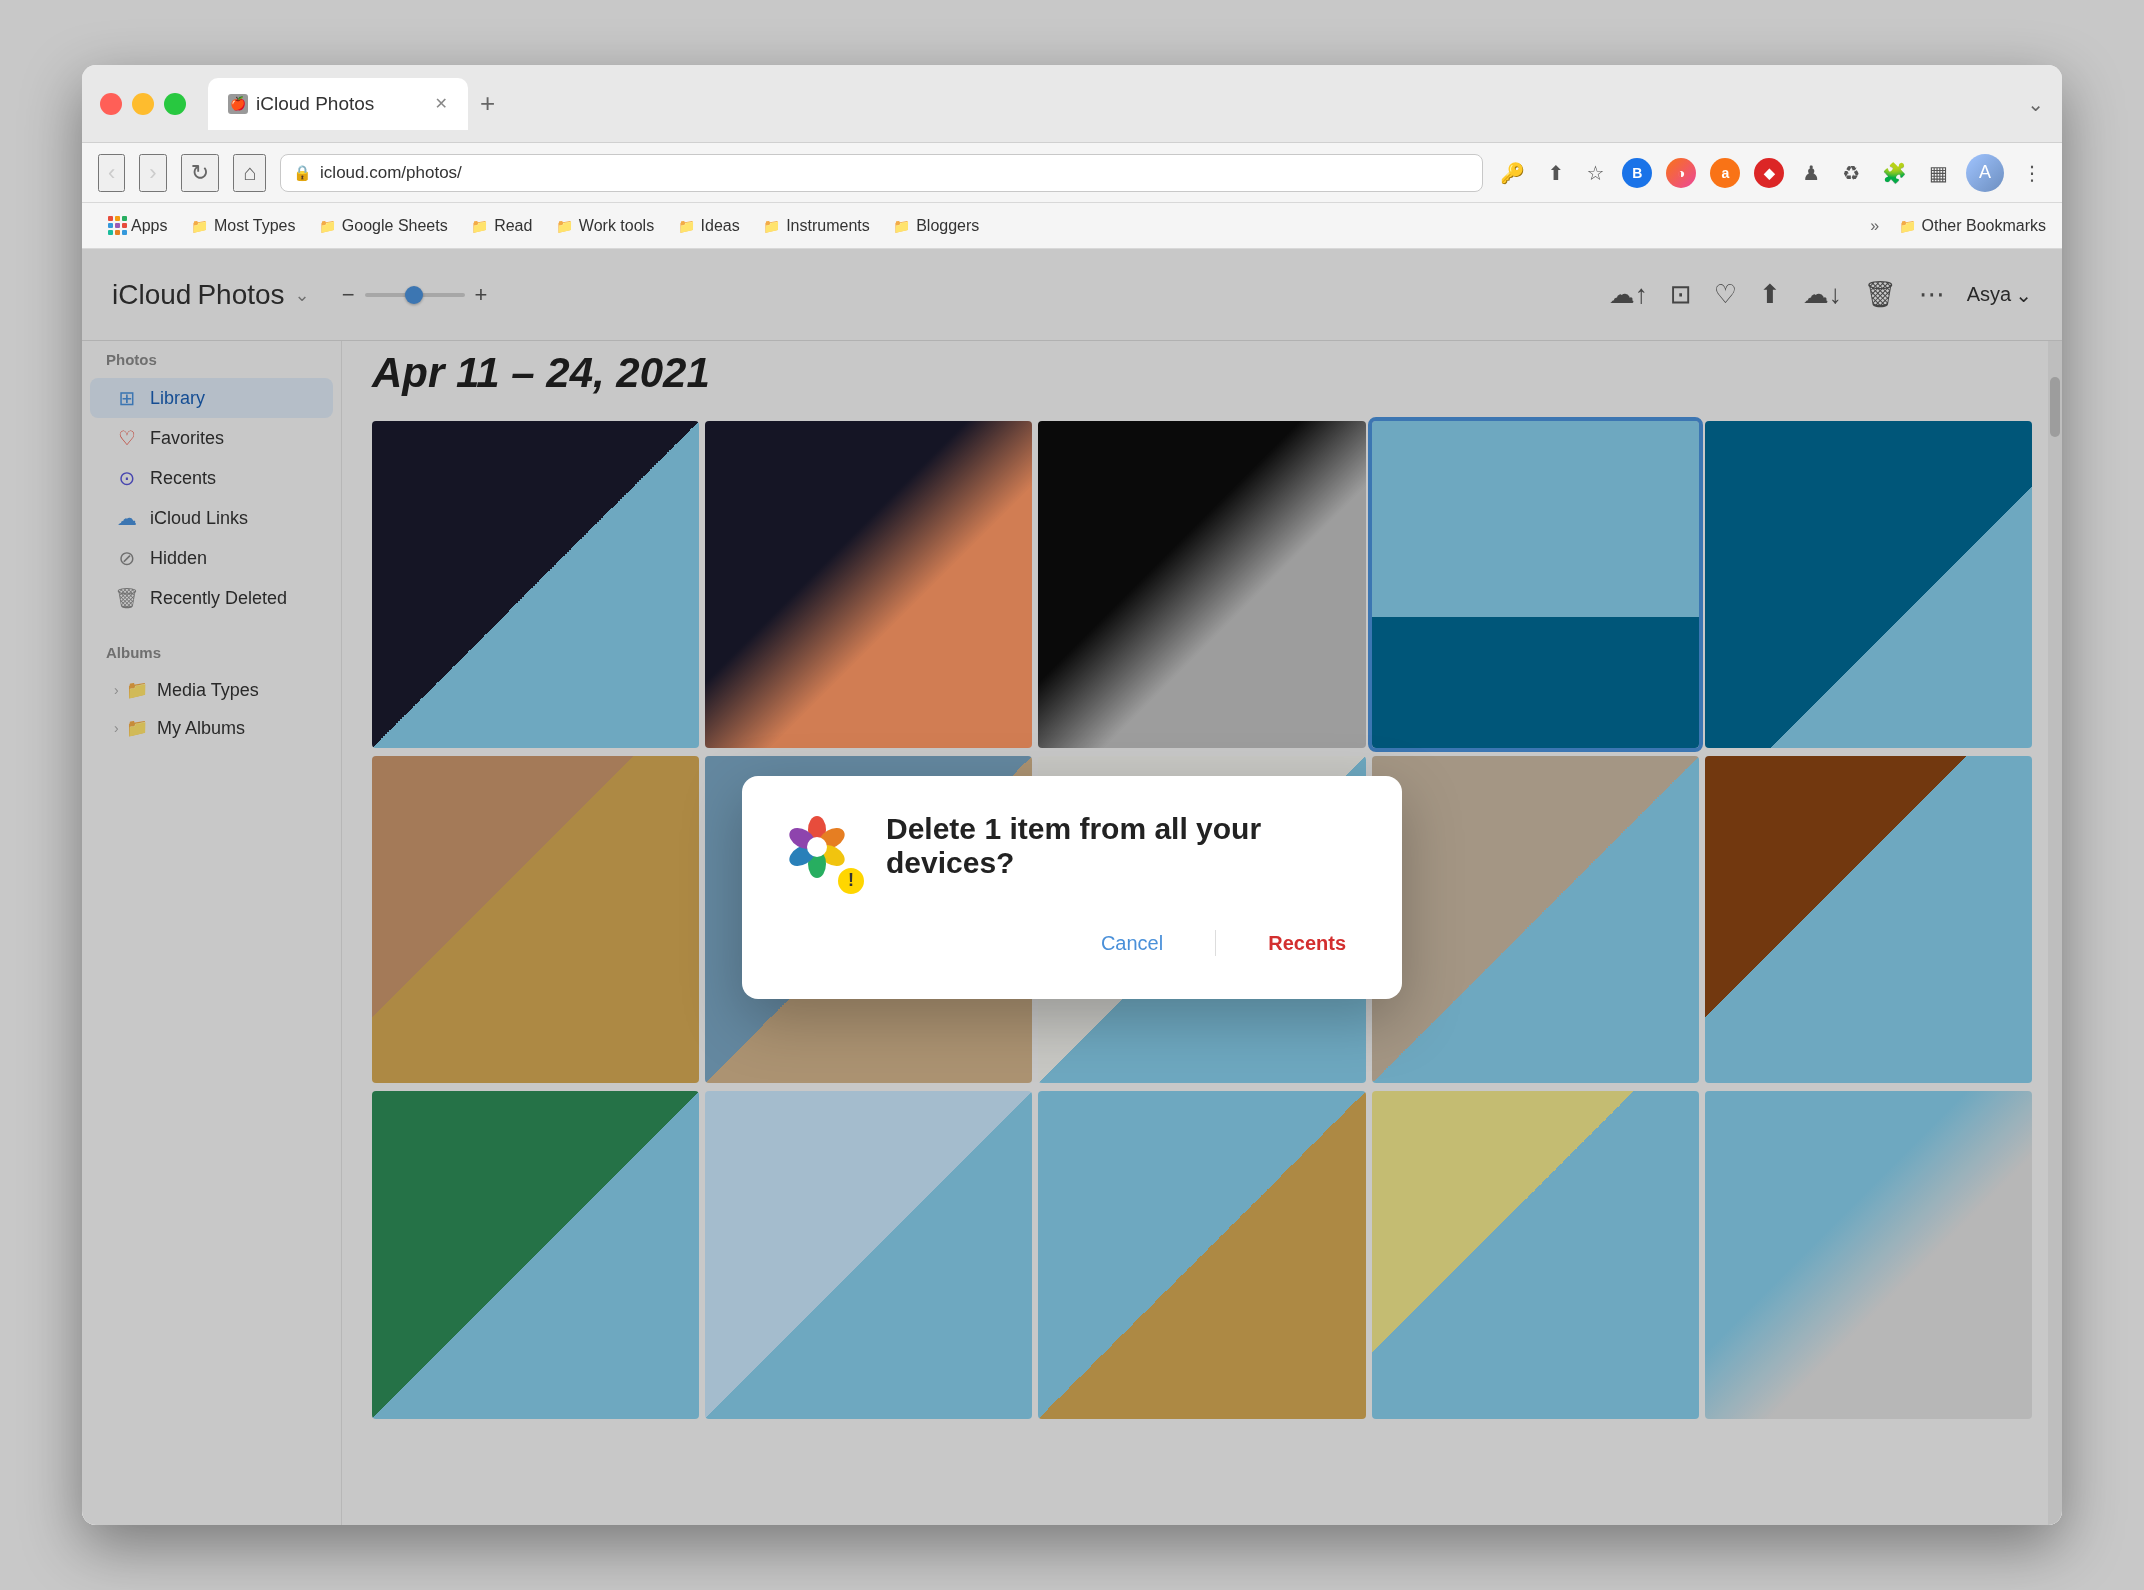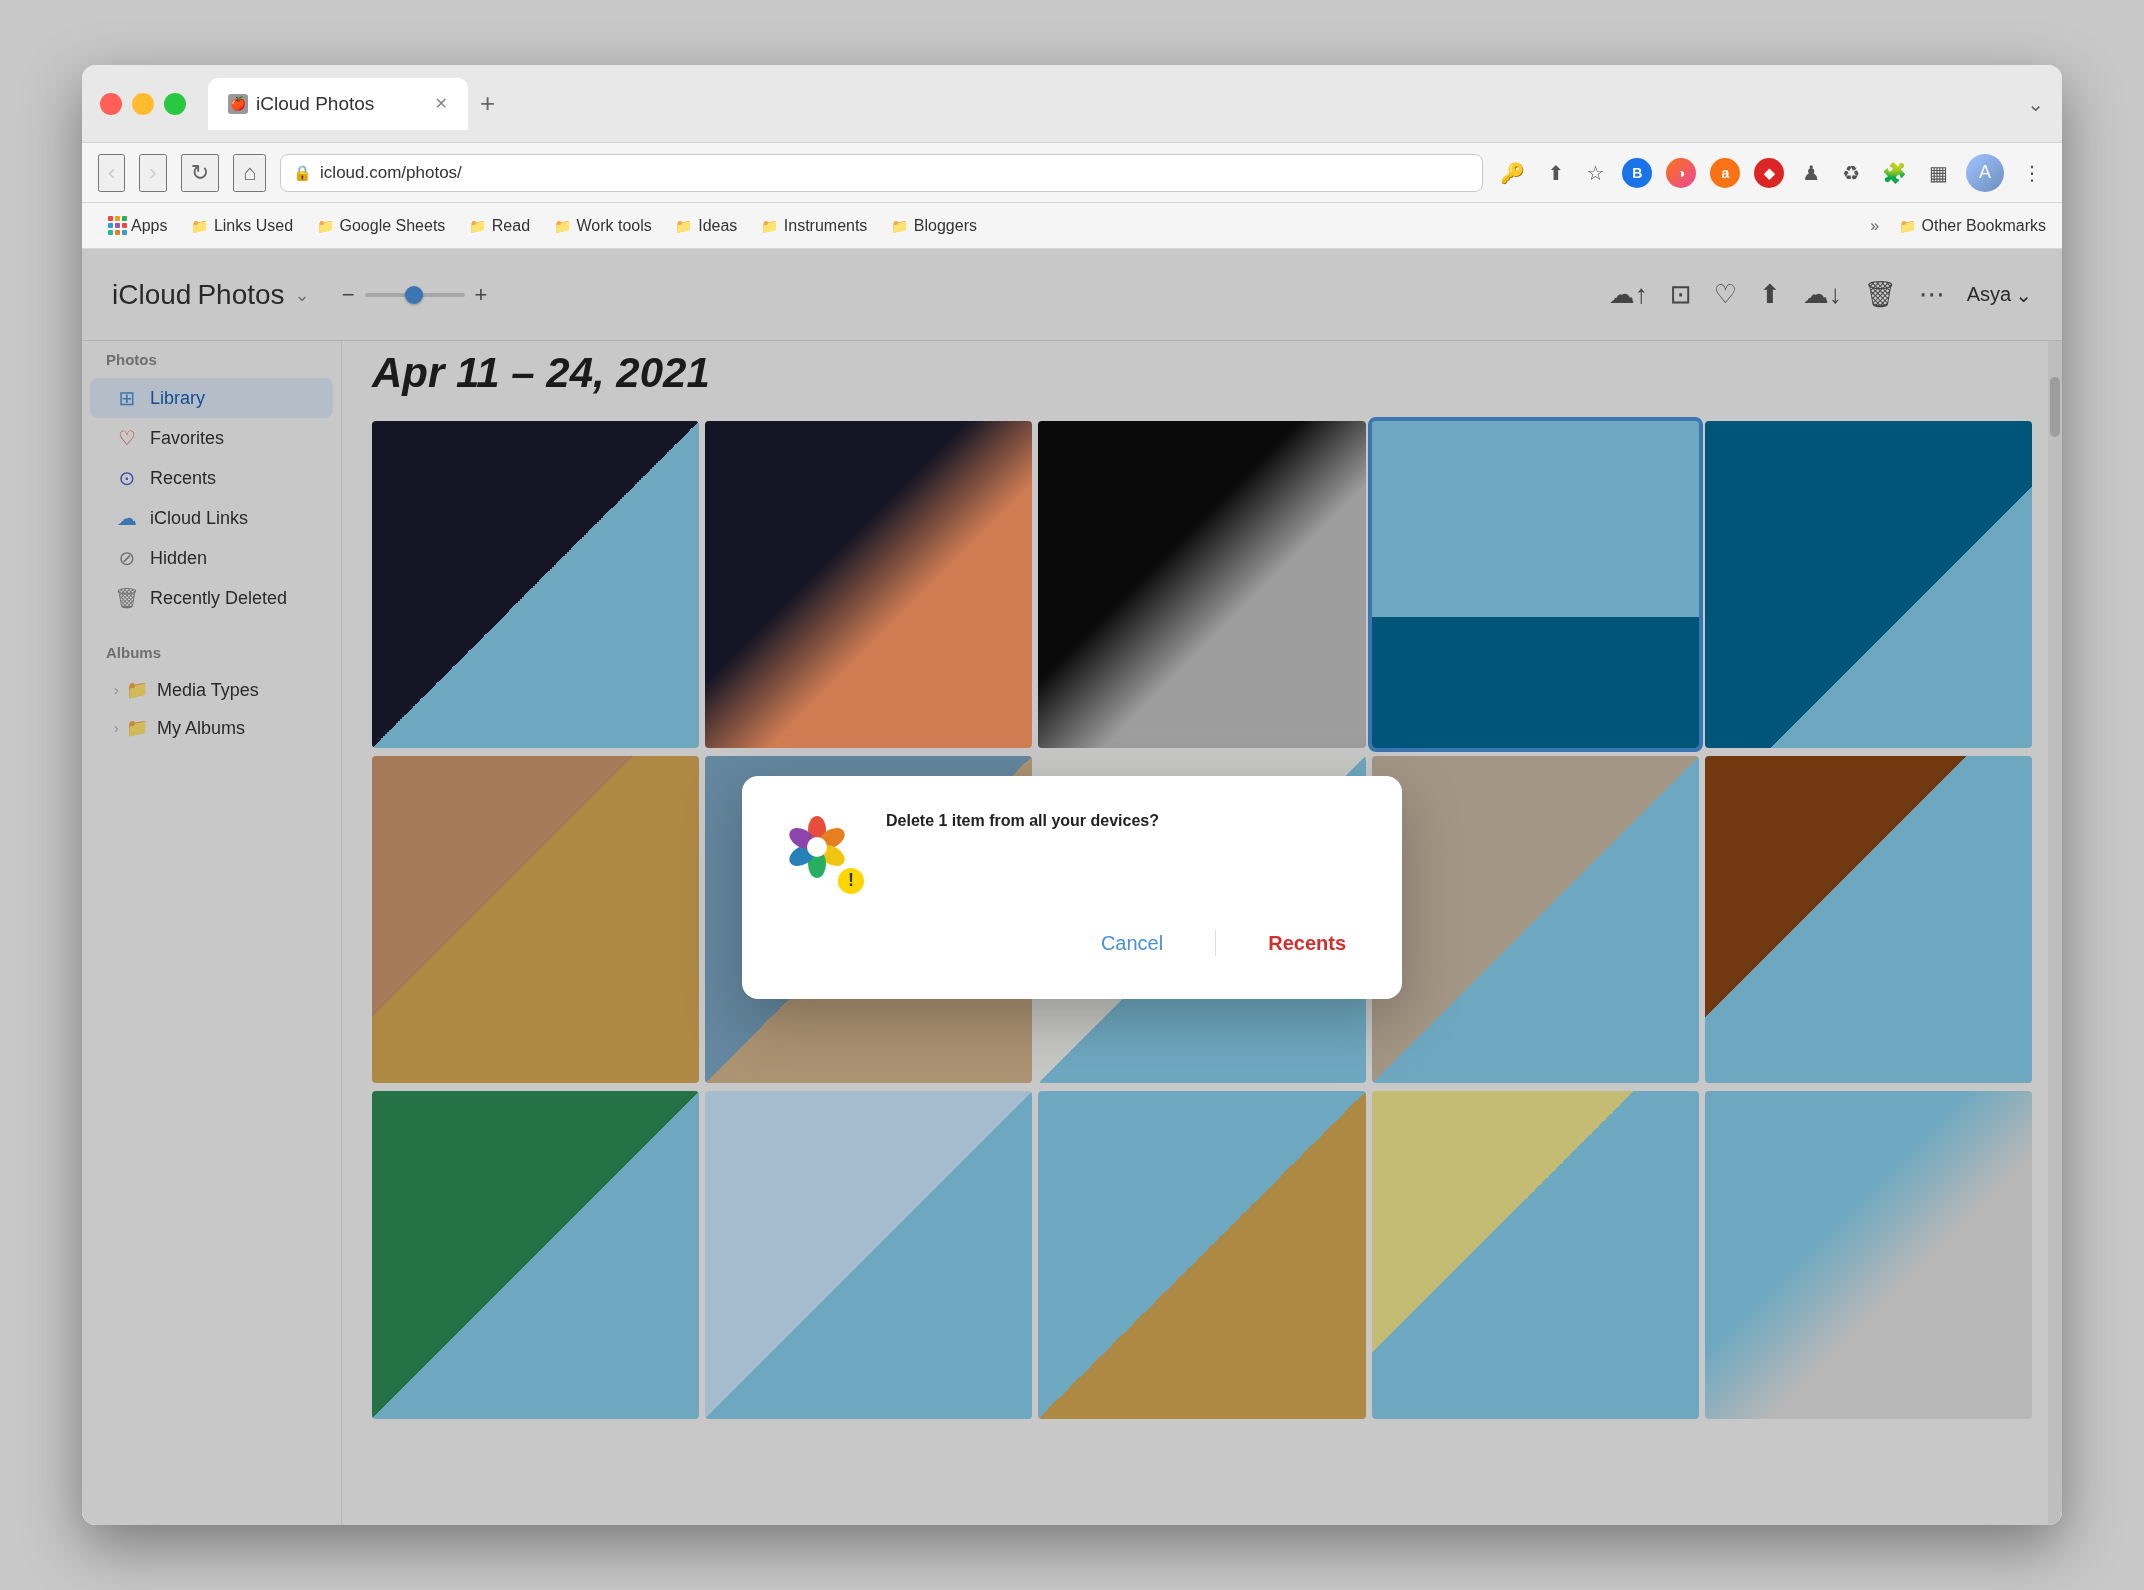--- a/index.html
+++ b/index.html
@@ -417,21 +417,21 @@
       display: flex;
       align-items: center;
       justify-content: center;
       font-size: 18px;
       font-weight: 700;
       color: #333;
       border: 2px solid white;
     }
     .dialog-text { flex: 1; }
     .dialog-title {
-      font-size: 16px;
+      font-size: 30px;
       font-weight: 600;
       color: #222;
       margin-bottom: 12px;
     }
     .dialog-body {
       font-size: 18px;
       color: #555;
       line-height: 1.5;
     }
     .dialog-actions {
@@ -529,21 +529,21 @@
           <div class="apps-dot"></div>
           <div class="apps-dot"></div>
         <div class="apps-dot"></div>
           <div class="apps-dot"></div>
           <div class="apps-dot"></div>
       </div>
       <span>Apps</span>
     </div>
     <div class="bookmark-item">
       <span class="bookmark-icon">📁</span>
-      <span>Links Used</span>
+      <span>Most Types</span>
     </div>
     <div class="bookmark-item">
       <span class="bookmark-icon">📁</span>
       <span>Google Sheets</span>
     </div>
     <div class="bookmark-item">
       <span class="bookmark-icon">📁</span>
       <span>Read</span>
     </div>
     <div class="bookmark-item">

